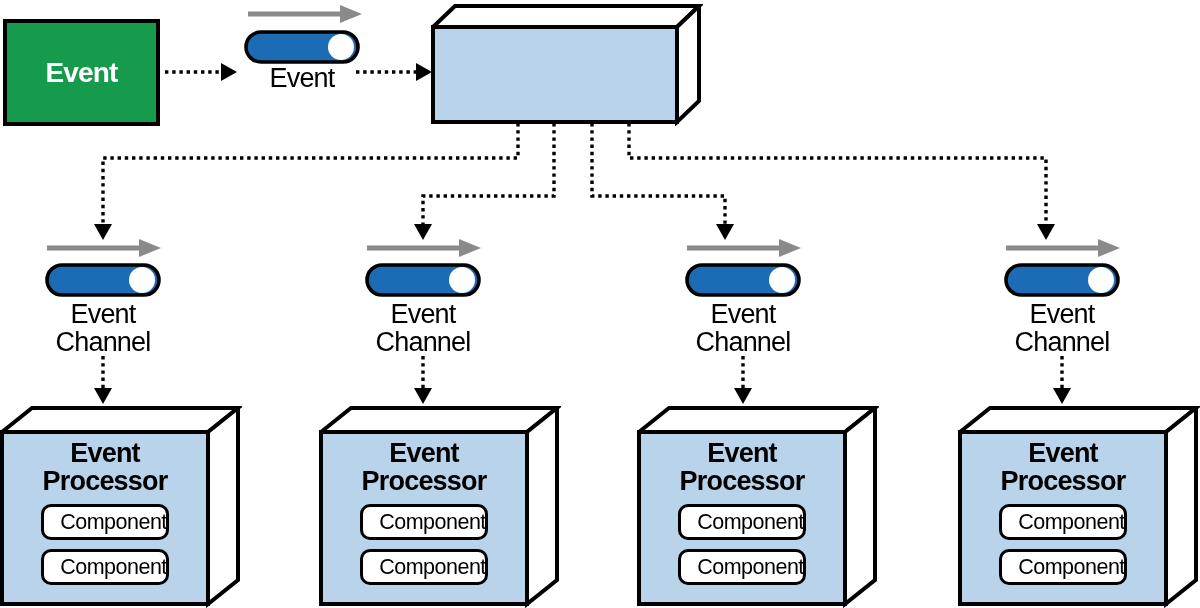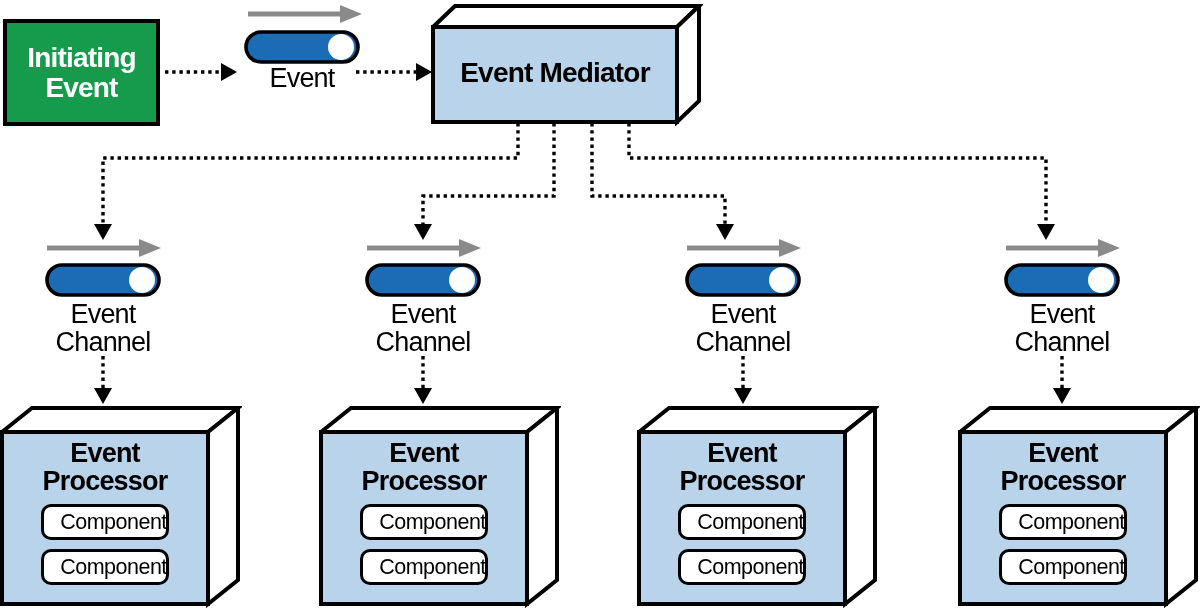--- a/index.html
+++ b/index.html
@@ -61,21 +61,20 @@
       <polygon points="725,240 716,224 734,224"></polygon>
       <polygon points="1046,240 1037,224 1055,224"></polygon>
       <polygon points="103,404 94,388 112,388"></polygon>
       <polygon points="423,404 414,388 432,388"></polygon>
       <polygon points="743,404 734,388 752,388"></polygon>
       <polygon points="1062,404 1053,388 1071,388"></polygon>
     </g>
   </svg>
 
   <div class="abs init-box">
-    <div class="line">Initiating</div>
     <div class="line">Event</div>
   </div>
 
   <svg class="abs" style="left:246px;top:2px" width="118" height="24">
     <line x1="2" y1="12" x2="94" y2="12" stroke="#8A8A8A" stroke-width="5"></line>
     <polygon points="94,3 94,21 116,12" fill="#8A8A8A"></polygon>
   </svg>
   <svg class="abs" style="left:244px;top:30px" width="116" height="34">
     <rect x="2" y="2" width="112" height="30" rx="15" fill="#1B6CB4"></rect>
     <ellipse cx="97" cy="17" rx="13" ry="13" fill="#ffffff"></ellipse>
@@ -83,21 +82,20 @@
   </svg>
   <div class="abs node-label" style="left:232px;top:64px">
     <div class="line">Event</div>
   </div>
 
   <svg class="abs" style="left:431px;top:4px" width="272" height="122">
     <polygon points="2,23 24,2 268,2 246,23" fill="#ffffff" stroke="#000" stroke-width="4" stroke-linejoin="miter"></polygon>
     <polygon points="246,23 268,2 268,97 246,118" fill="#ffffff" stroke="#000" stroke-width="4" stroke-linejoin="miter"></polygon>
     <rect x="2" y="23" width="244" height="95" fill="#B9D3EA" stroke="#000" stroke-width="4"></rect>
   </svg>
-  <div class="abs mediator-label">Event Mediator</div>
 
   <svg class="abs" style="left:45px;top:236px" width="118" height="24">
     <line x1="2" y1="12" x2="94" y2="12" stroke="#8A8A8A" stroke-width="5"></line>
     <polygon points="94,3 94,21 116,12" fill="#8A8A8A"></polygon>
   </svg>
   <svg class="abs" style="left:45px;top:263px" width="116" height="34">
     <rect x="2" y="2" width="112" height="30" rx="15" fill="#1B6CB4"></rect>
     <ellipse cx="97" cy="17" rx="13" ry="13" fill="#ffffff"></ellipse>
     <rect x="2" y="2" width="112" height="30" rx="15" fill="none" stroke="#000" stroke-width="3.6"></rect>
   </svg>

